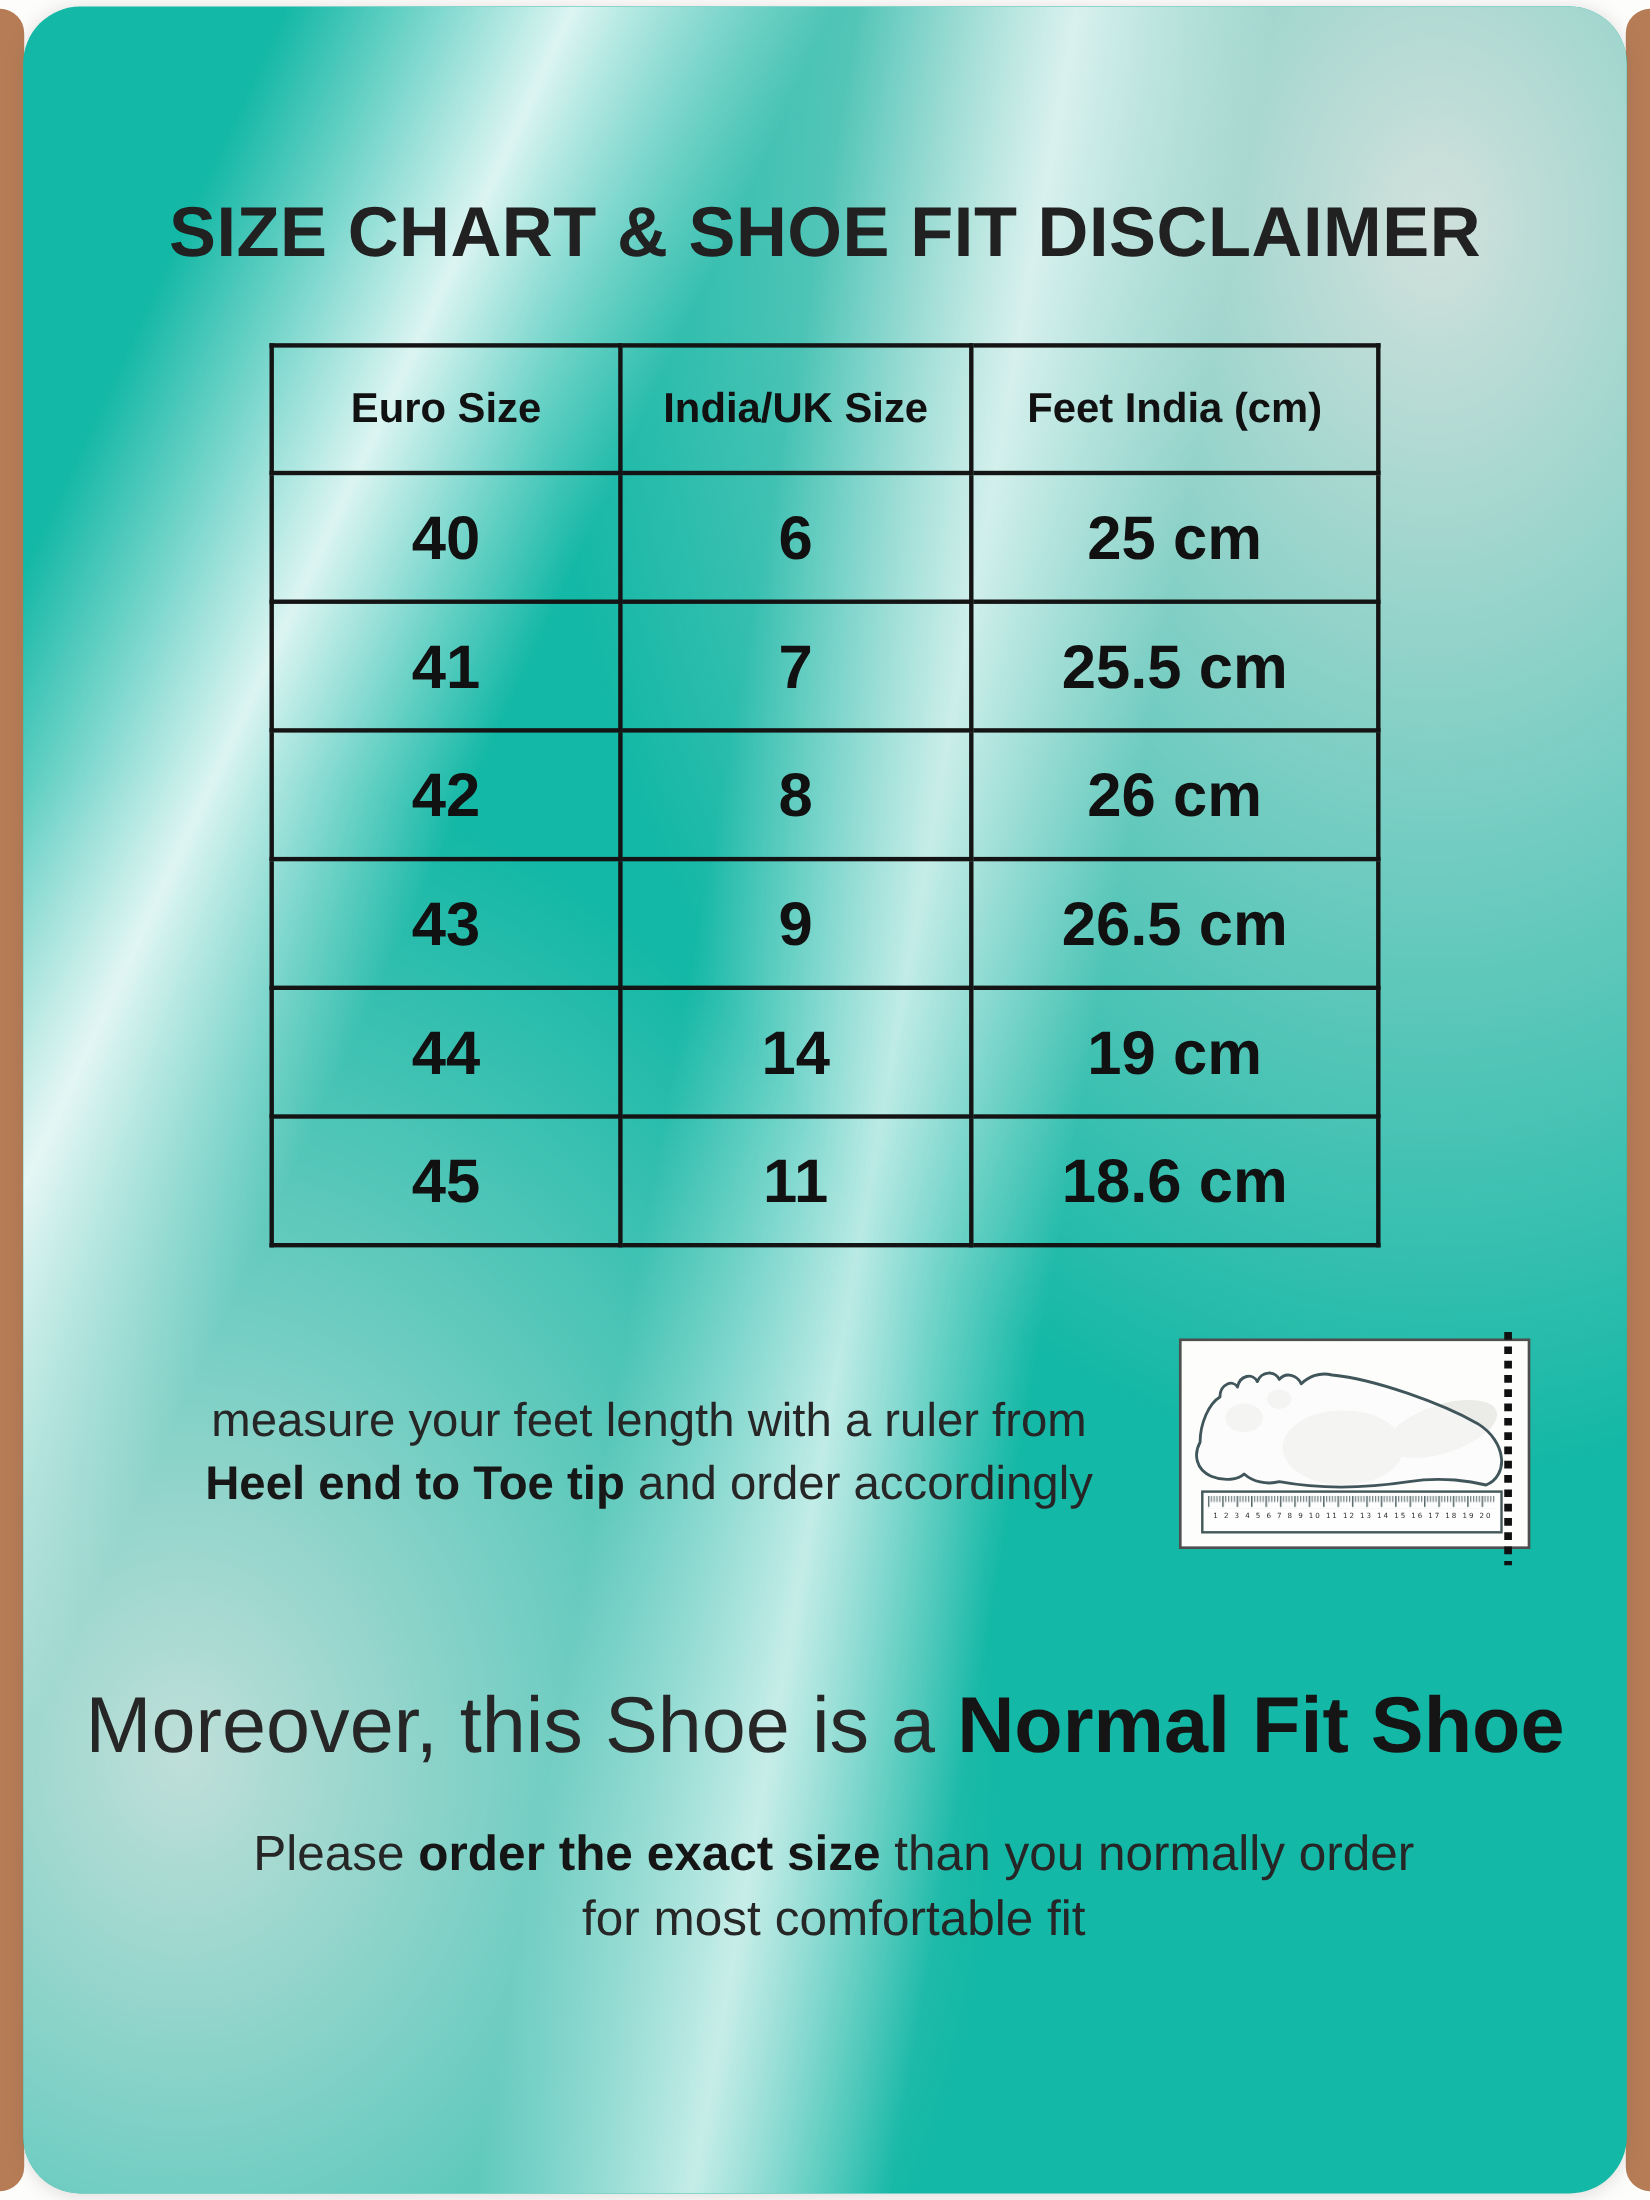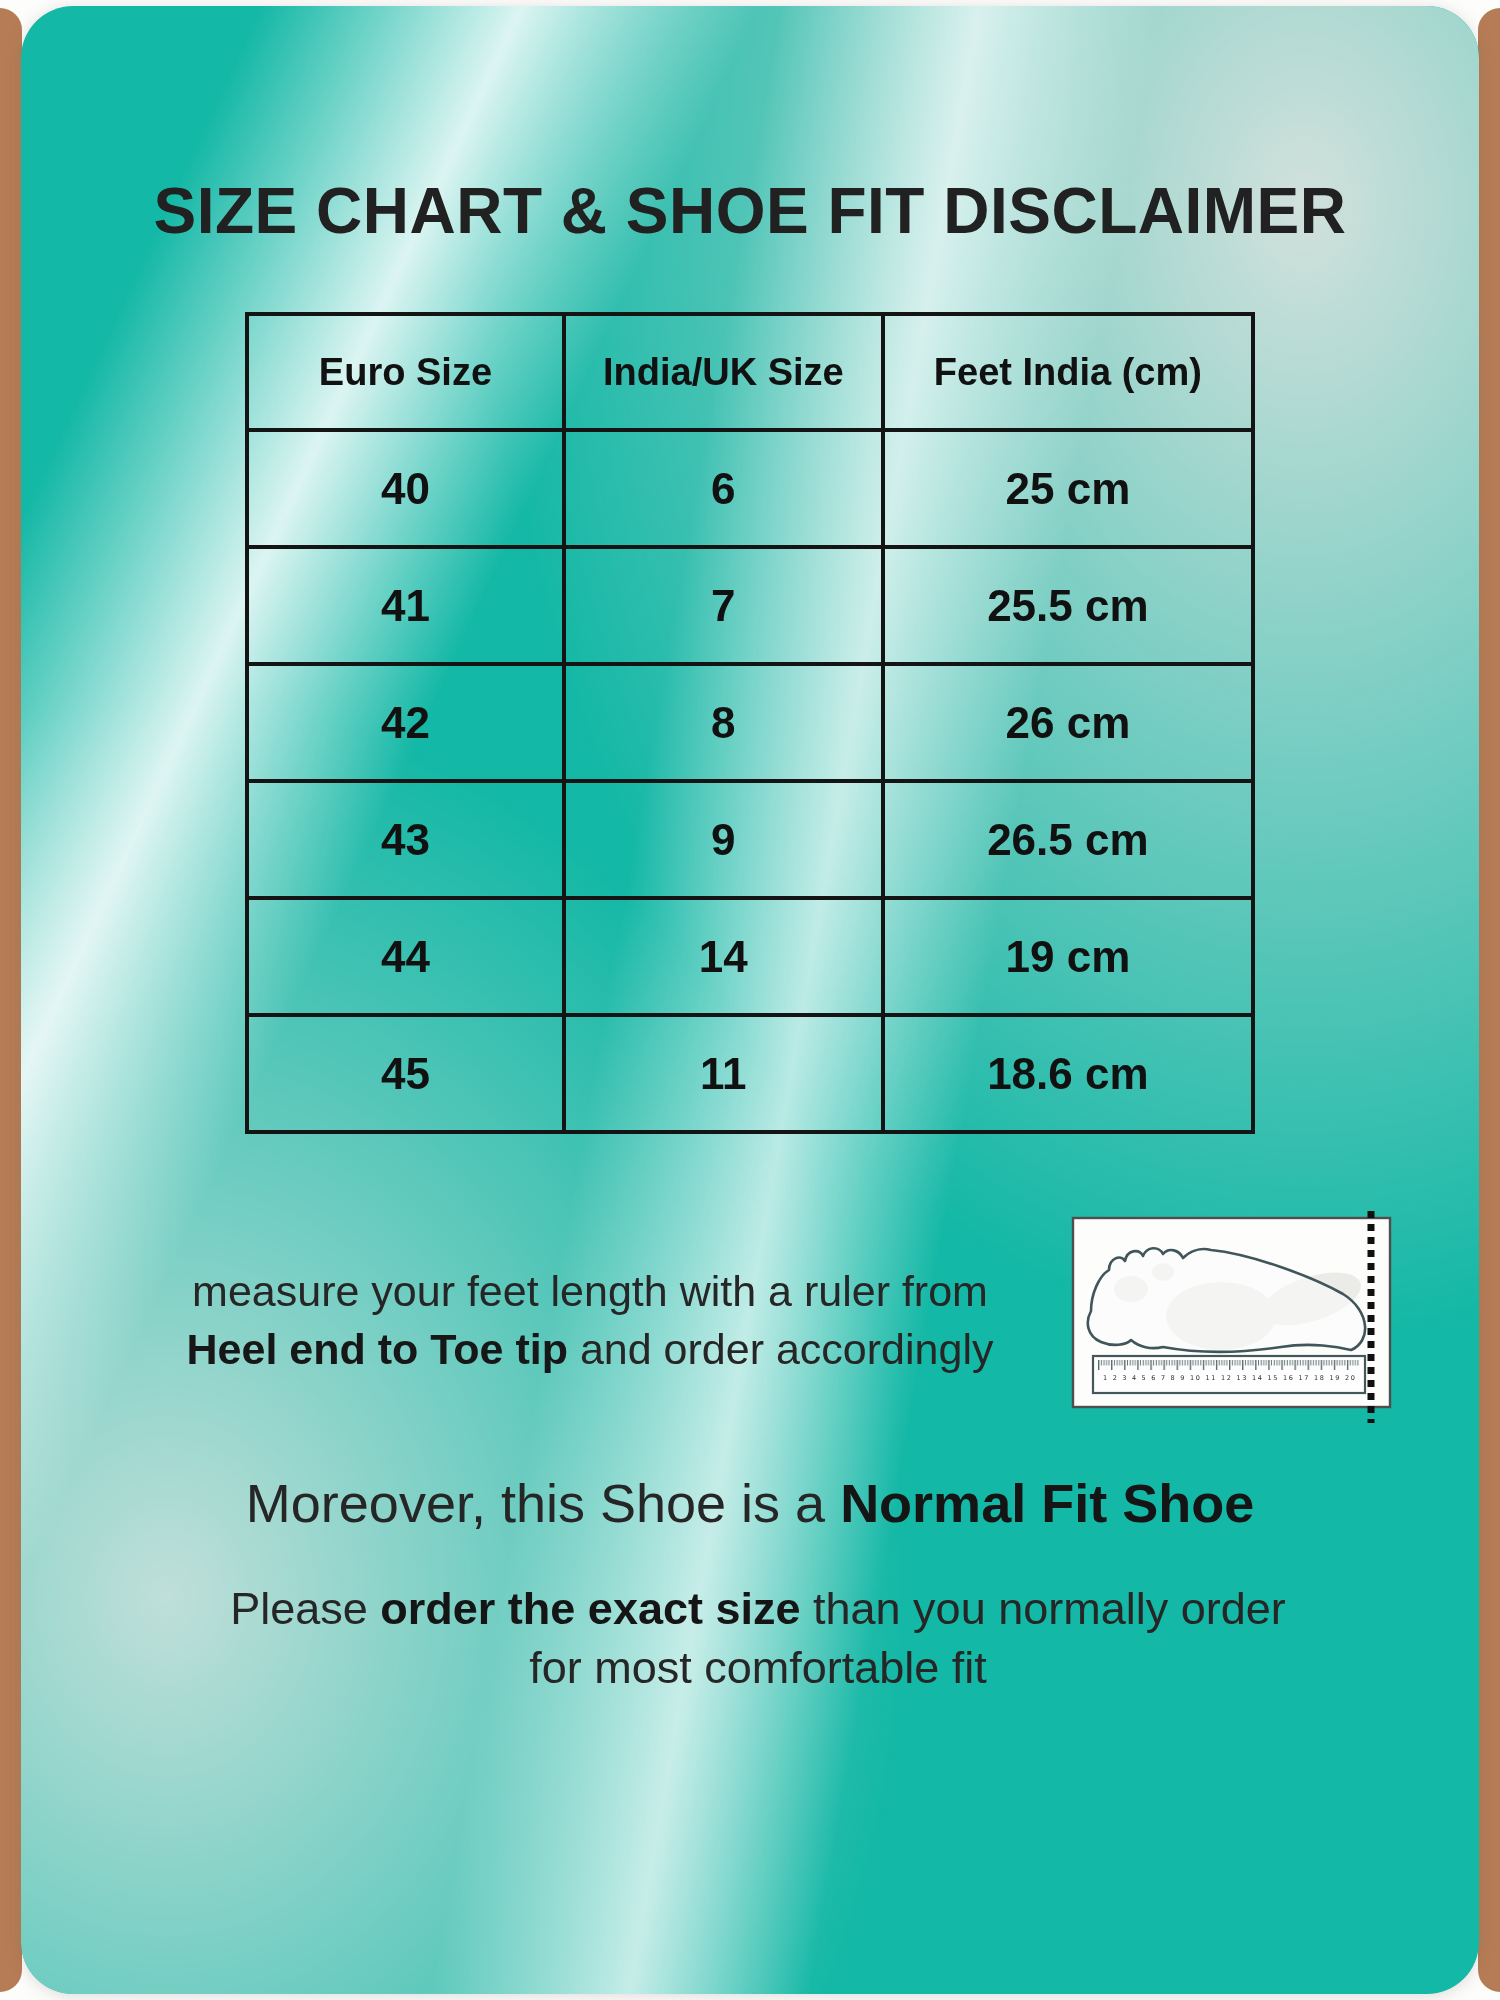--- a/index.html
+++ b/index.html
@@ -36,33 +36,33 @@
   table.size-table {
     margin:64px auto 0; width:1010px; border-collapse:collapse;
     table-layout:fixed;
   }
   .size-table col.c1 { width:31.5%; } .size-table col.c2 { width:31.7%; } .size-table col.c3 { width:36.8%; }
   .size-table th, .size-table td {
     border:4px solid #141414; text-align:center; font-weight:700; color:#111;
     background:transparent;
   }
   .size-table th { height:116px; font-size:38px; }
-  .size-table td { height:117px; font-size:44px; }
+  .size-table td { height:117px; font-size:56px; }
 
   .measure-row {
     margin-top:84px; display:flex; align-items:center;
     padding:0 86px 0 98px;
   }
   .measure-text {
     flex:1; text-align:center; font-size:43px; line-height:1.34; color:#262626;
   }
   .measure-text b { color:#171717; }
   .foot-figure { flex:none; width:322px; height:214px; margin-left:10px; margin-top:-8px; }
 
-  .fit-note { margin-top:48px; text-align:center; font-size:54px; color:#262626; }
+  .fit-note { margin-top:104px; text-align:center; font-size:72px; color:#262626; }
   .fit-note b { color:#151515; }
   .order-note { margin-top:46px; text-align:center; font-size:45px; line-height:1.3; color:#262626;padding-left:16px; }
   .order-note b { color:#151515; }
 </style>
 </head>
 <body>
 
 <div class="page">
   <div class="side-bar left" style="background:#b67c55"></div>
   <div class="side-bar right" style="background:#b67c55"></div>

